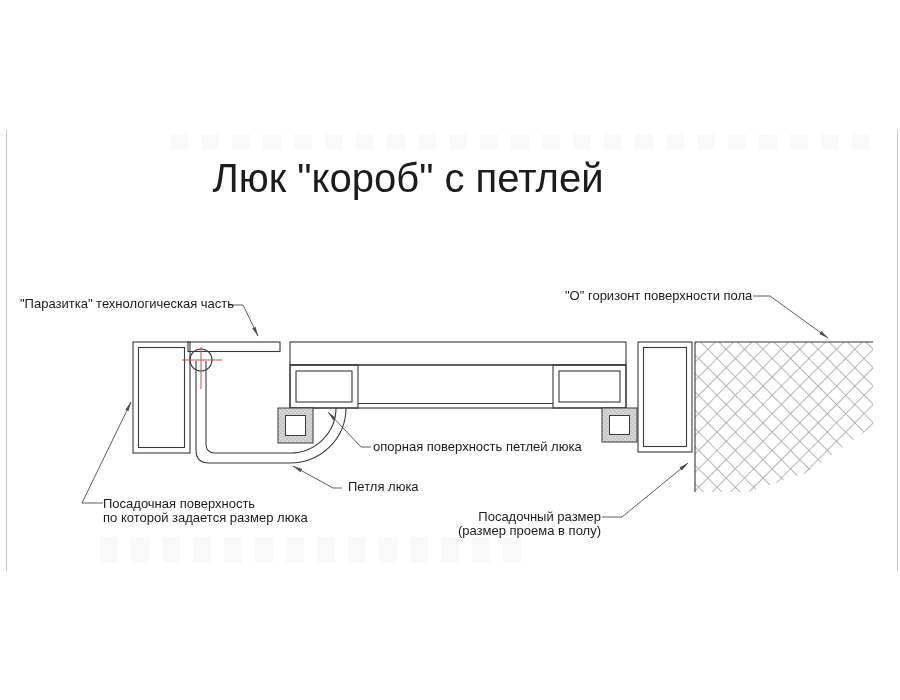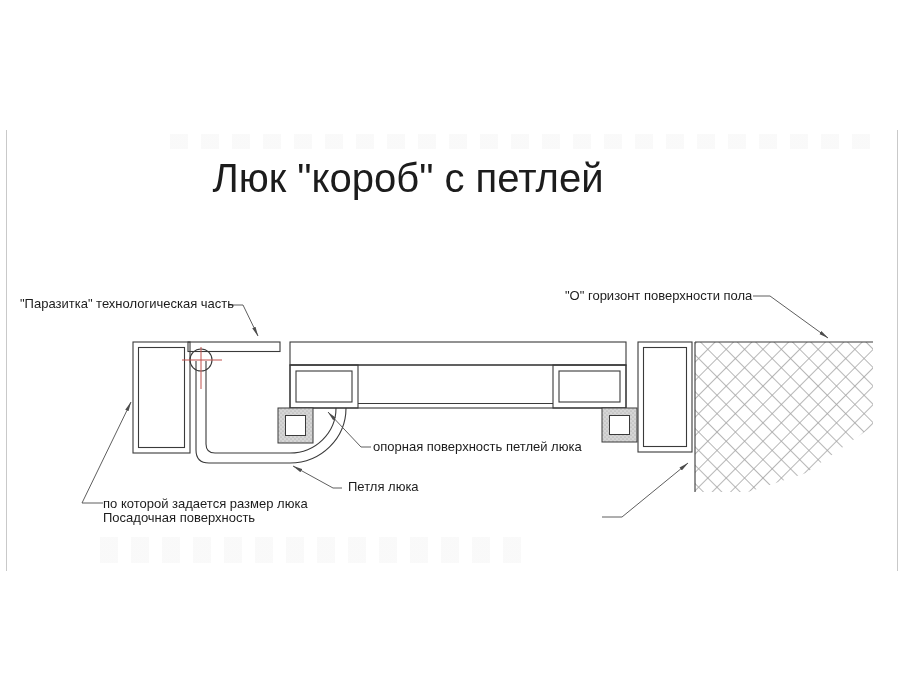--- a/index.html
+++ b/index.html
@@ -128,18 +128,22 @@
 
   <div class="lbl" style="left:20px;top:297px">"Паразитка" технологическая часть</div>
 
   <div class="lbl" style="left:565px;top:289px">"О" горизонт поверхности пола</div>
 
   <div class="lbl" style="left:373px;top:440px">опорная поверхность петлей люка</div>
 
   <div class="lbl" style="left:348px;top:480px">Петля люка</div>
 
   <div class="lbl" style="left:103px;top:497px">
+    <div>Посадочная поверхность</div>
     <div>по которой задается размер люка</div>
-    <div>Посадочная поверхность</div>
   </div>
 
+  <div class="lbl right" style="left:430px;top:510px;width:171px">
+    <div>Посадочный размер</div>
+    <div>(размер проема в полу)</div>
+  </div>
 
 </div>
 
 </body></html>

